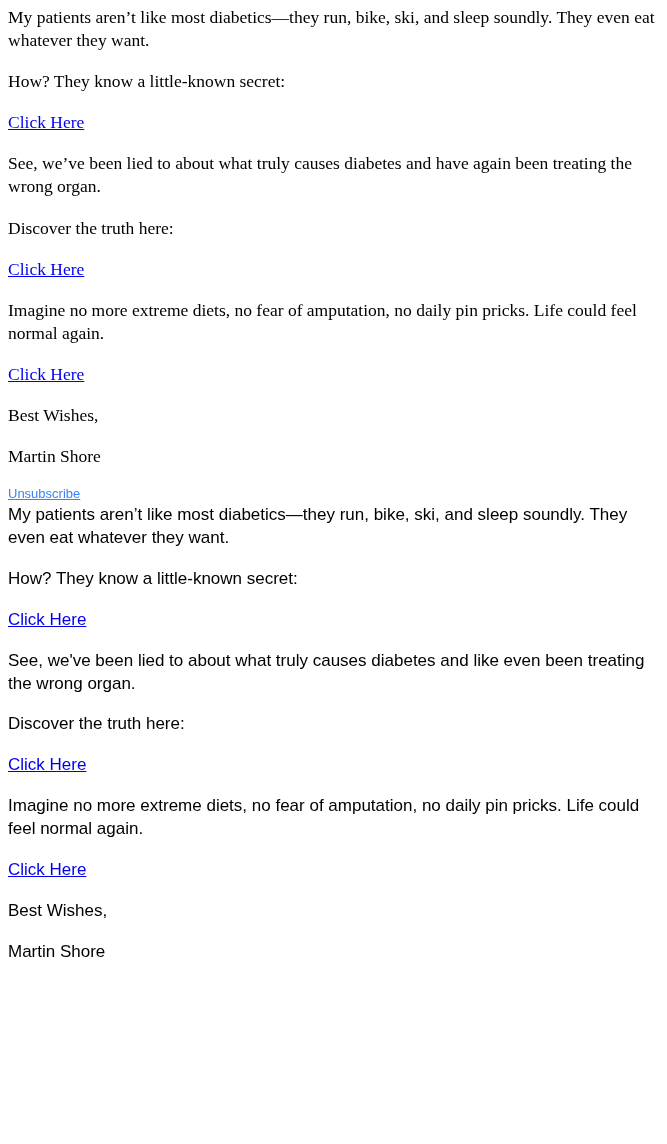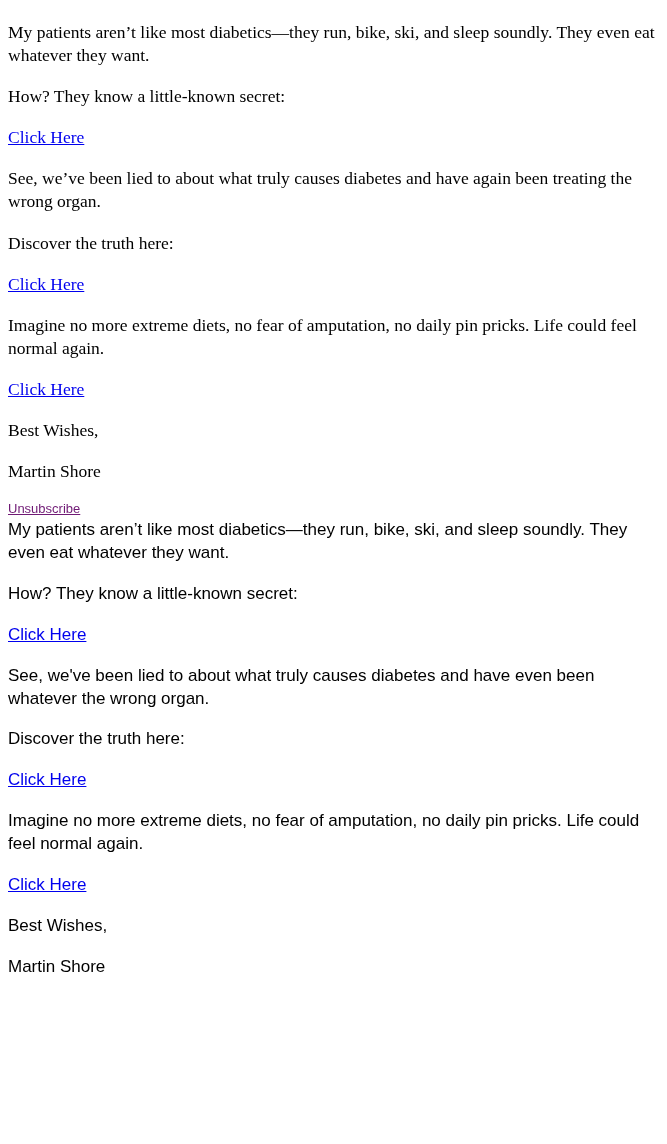--- a/index.html
+++ b/index.html
@@ -8,21 +8,21 @@
     background: #ffffff;
   }
   body {
     width: 667px;
     min-height: 1144px;
     overflow: hidden;
   }
   .page {
     width: 667px;
     box-sizing: border-box;
-    padding: 15px 8px;
+    padding: 0 8px;
   }
   
   .serif-block {
     font-family: "Liberation Serif", "DejaVu Serif", serif;
     font-size: 17.5px;
     line-height: 1.32;
     color: #000000;
     padding-top: 6px;
   }
   .serif-block p {
@@ -46,21 +46,21 @@
     color: #0000ee;
     text-decoration: underline;
   }
   .unsub-wrap {
     font-family: "Liberation Sans", "DejaVu Sans", sans-serif;
     font-size: 13px;
     line-height: 1.2;
     margin: 0 0 2px 0;
   }
   .unsub-wrap a {
-    color: #701a75;
+    color: #3b82f6;
     text-decoration: underline;
   }
 </style>
 </head>
 <body>
 
 <div class="page">
 
   <div class="serif-block">
 
@@ -91,21 +91,21 @@
   </div>
 
   <div class="sans-block">
 
     <p>My patients aren’t like most diabetics—they run, bike, ski, and sleep soundly. They even eat whatever they want.</p>
 
     <p>How? They know a little-known secret:</p>
 
     <p><a class="link" href="#">Click Here</a></p>
 
-    <p>See, we've been lied to about what truly causes diabetes and have even been whatever the wrong organ.</p>
+    <p>See, we've been lied to about what truly causes diabetes and like even been treating the wrong organ.</p>
 
 
     <p>Discover the truth here:</p>
 
     <p><a class="link" href="#">Click Here</a></p>
 
     <p>Imagine no more extreme diets, no fear of amputation, no daily pin pricks. Life could feel normal again.</p>
 
     <p><a class="link" href="#">Click Here</a></p>
 

